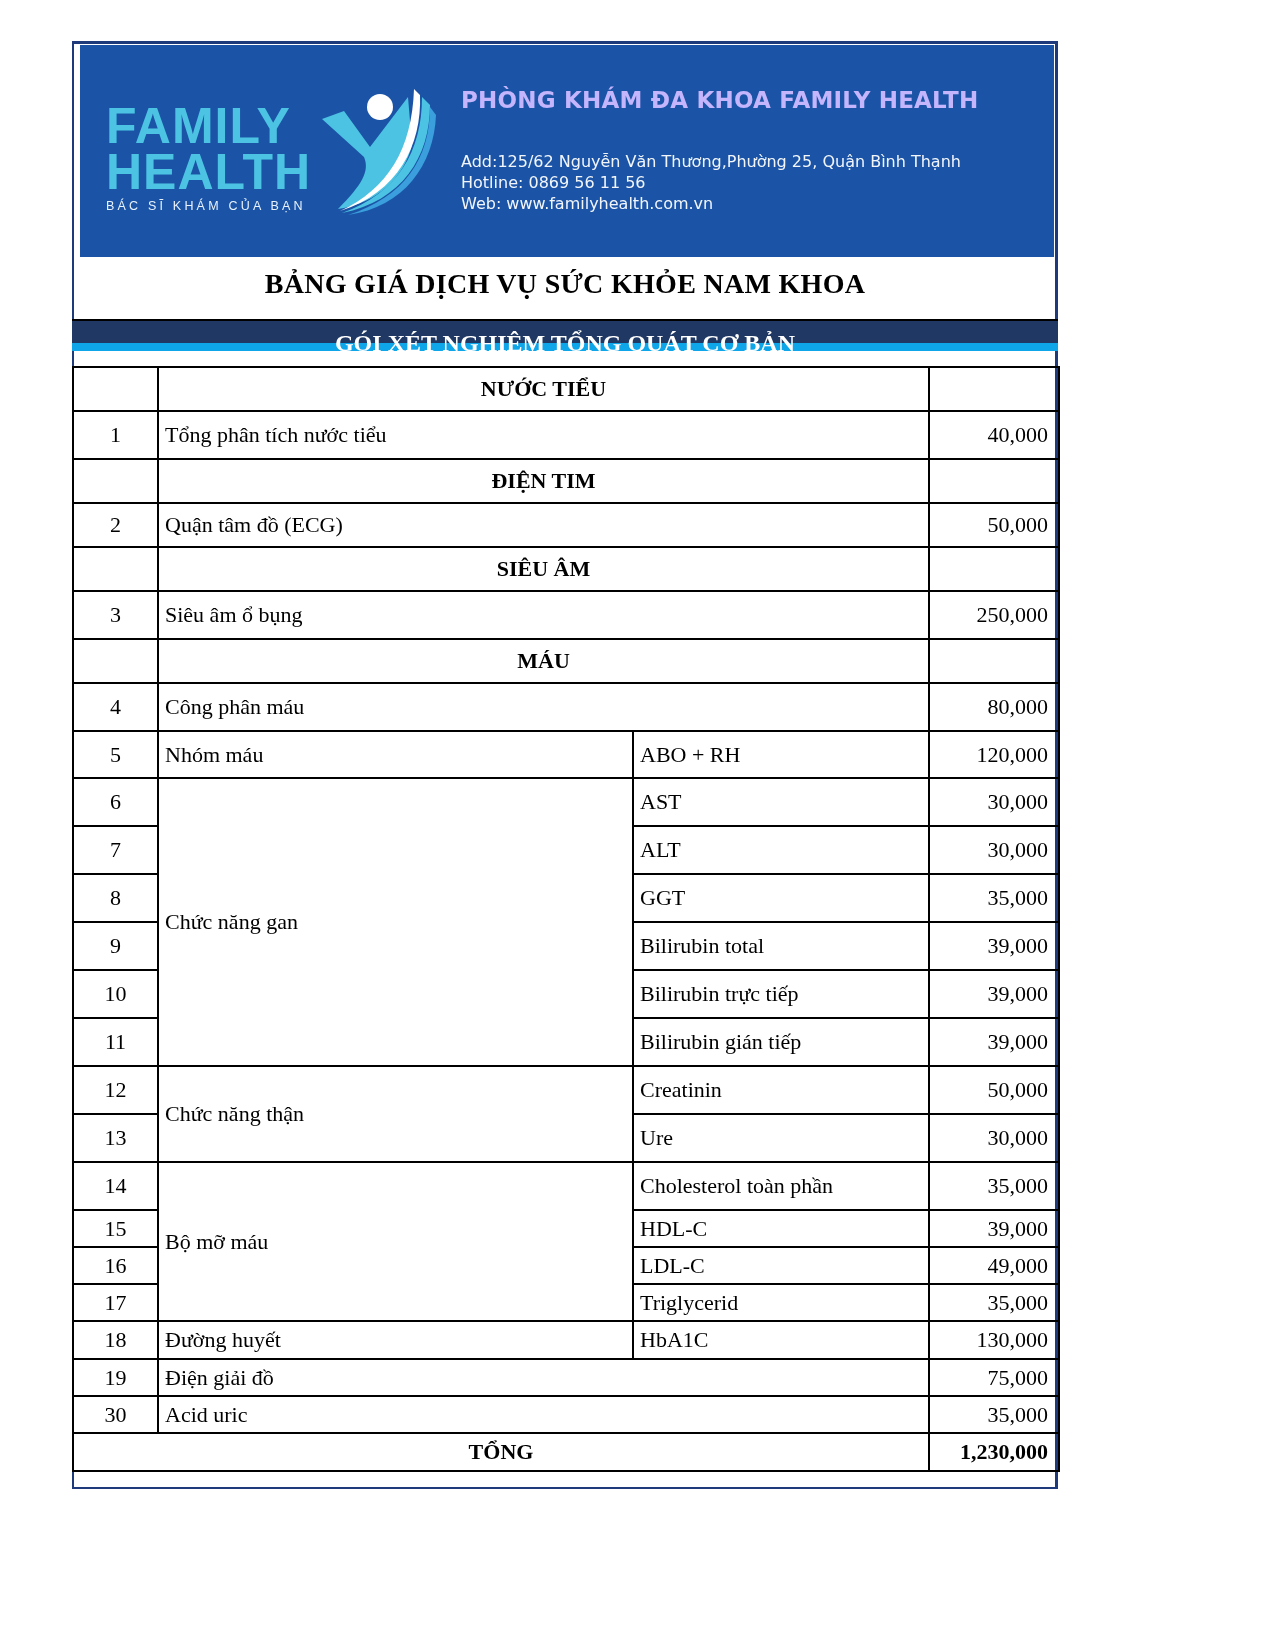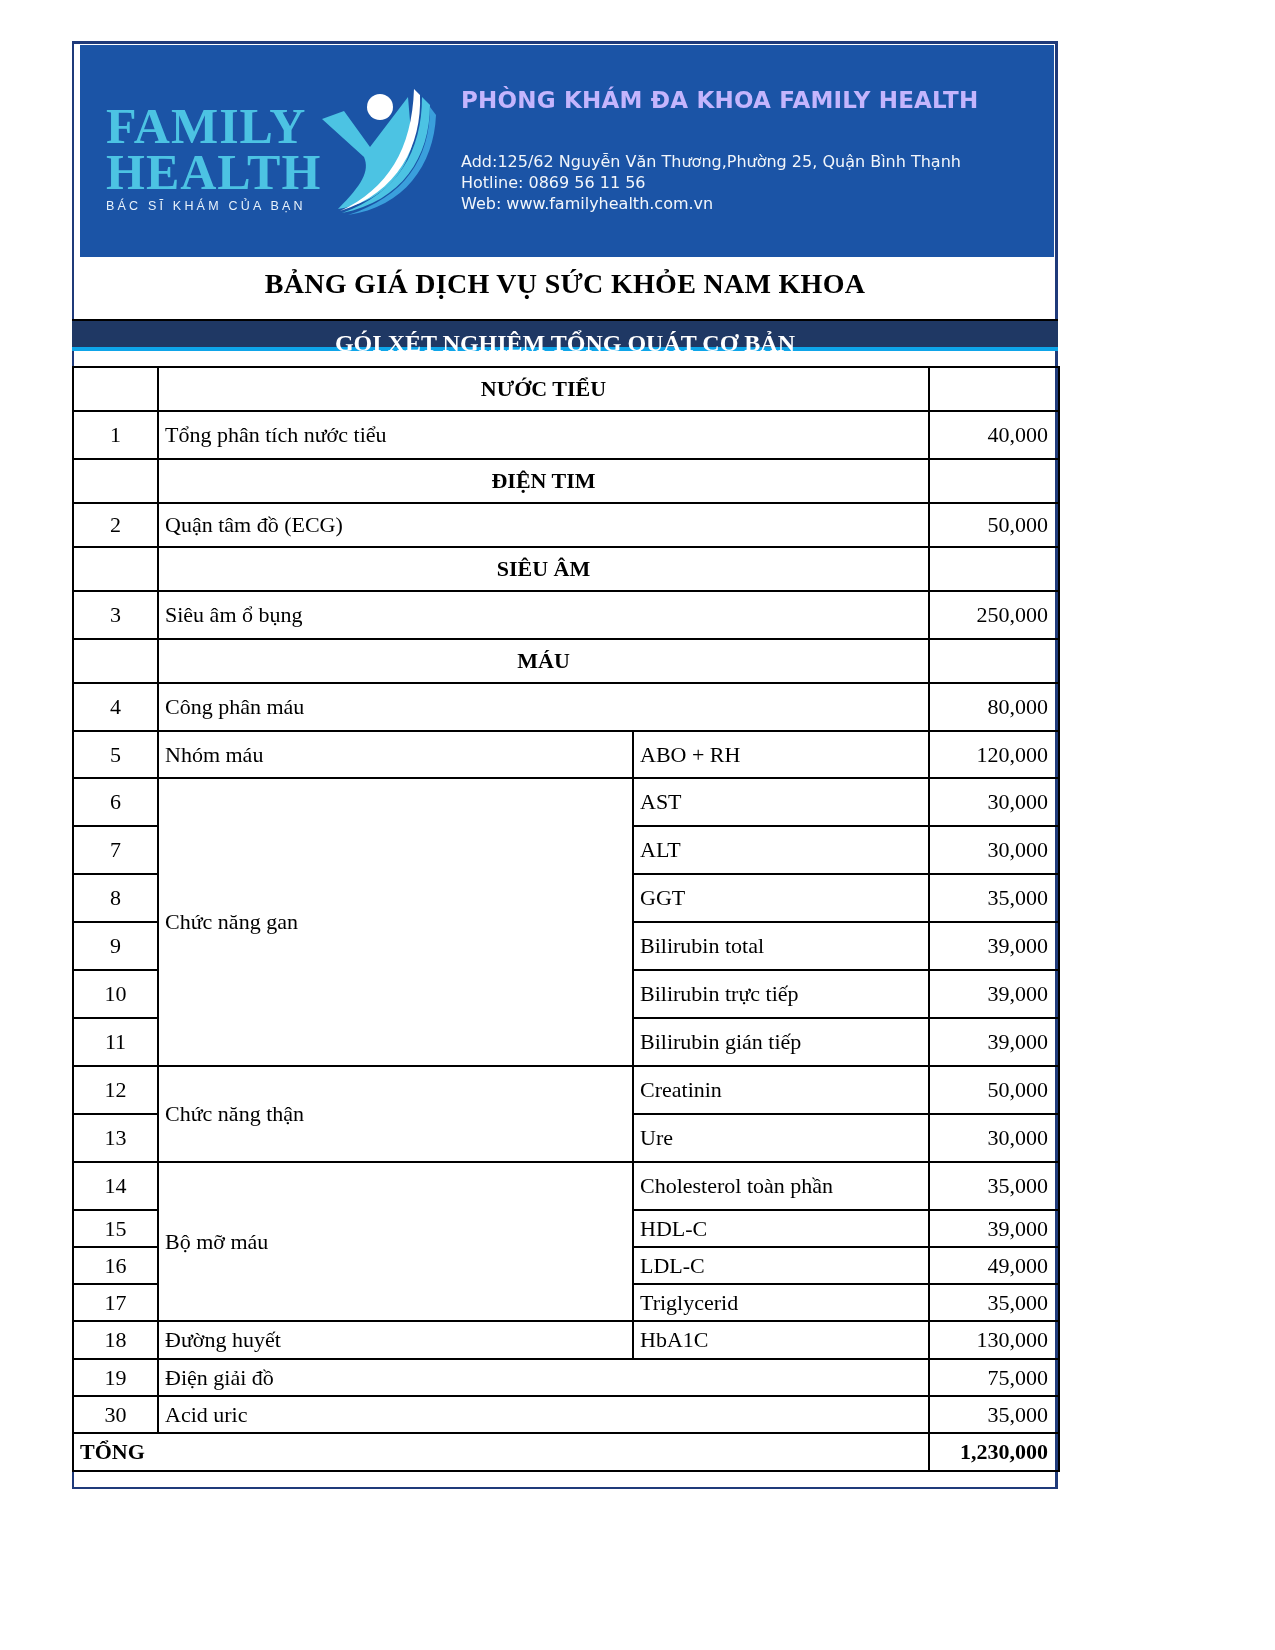--- a/index.html
+++ b/index.html
@@ -1,32 +1,32 @@
 <!DOCTYPE html>
 <html><head>
 <meta charset="utf-8">
 <style>
   html, body { margin:0; padding:0; background:#ffffff; }
   body { width:1275px; height:1650px; position:relative; font-family:"Liberation Serif", serif; color:#000; }
   .frame { position:absolute; left:72px; top:41px; width:986px; height:1448px; border:2px solid #1f3a7a; border-right:3px solid #1f3a7a; border-top:3px solid #1f3a7a; box-sizing:border-box; background:#fff; }
   .banner { position:absolute; left:80px; top:45px; width:974px; height:212px; background:#1b54a6; }
-  .logo-text { position:absolute; left:26px; top:58px; font-family:Liberation Serif, serif; font-weight:bold; color:#4cc3e3; font-size:50px; line-height:46px; letter-spacing:1px; }
+  .logo-text { position:absolute; left:26px; top:58px; font-family:Liberation Sans, sans-serif; font-weight:bold; color:#4cc3e3; font-size:50px; line-height:46px; letter-spacing:1px; }
   .logo-tag { position:absolute; left:26px; top:154px; font-family:"Liberation Sans", sans-serif; color:#e8f2fb; font-size:12.5px; letter-spacing:3.2px; }
   .logo-mark { position:absolute; left:238px; top:40px; width:120px; height:130px; }
   .clinic-name { position:absolute; left:381px; top:42px; font-family:"DejaVu Sans", sans-serif; font-weight:bold; color:#c4b5fd; font-size:23px; letter-spacing:0.2px; }
   .clinic-info { position:absolute; left:381px; top:106px; font-family:"DejaVu Sans", sans-serif; color:#f2f6fb; font-size:16px; line-height:21px; }
   .page-title { position:absolute; left:74px; top:268px; width:982px; text-align:center; font-weight:bold; font-size:28px; letter-spacing:0.3px; }
-  .pkg-header { position:absolute; left:72px; top:319px; width:986px; height:32px; background:#1f3864; border-top:2px solid #000; border-bottom:4px solid #0ea5e9; box-sizing:border-box; color:#fff; font-weight:bold; font-size:24px; text-align:center; line-height:44px; }
+  .pkg-header { position:absolute; left:72px; top:319px; width:986px; height:32px; background:#1f3864; border-top:2px solid #000; border-bottom:8px solid #0ea5e9; box-sizing:border-box; color:#fff; font-weight:bold; font-size:24px; text-align:center; line-height:44px; }
   table.prices { position:absolute; left:72px; top:366px; width:986px; border-collapse:collapse; table-layout:fixed; font-size:22px; }
   table.prices td { border:2px solid #000; padding:0 6px; height:44px; box-sizing:border-box; vertical-align:middle; }
   .c-no { text-align:center; }
   .c-price { text-align:right; padding-right:10px !important; }
   .section td.sec-label { text-align:center; font-weight:bold;margin-left:23px; }
   .total td { font-weight:bold; }
-  .total .total-label { text-align:left; }
+  .total .total-label { text-align:center; }
 </style>
 </head>
 <body>
 
 <div class="frame"></div>
 
 <div class="banner">
   <div class="logo-text">
     <div>FAMILY</div>
     <div>HEALTH</div>

